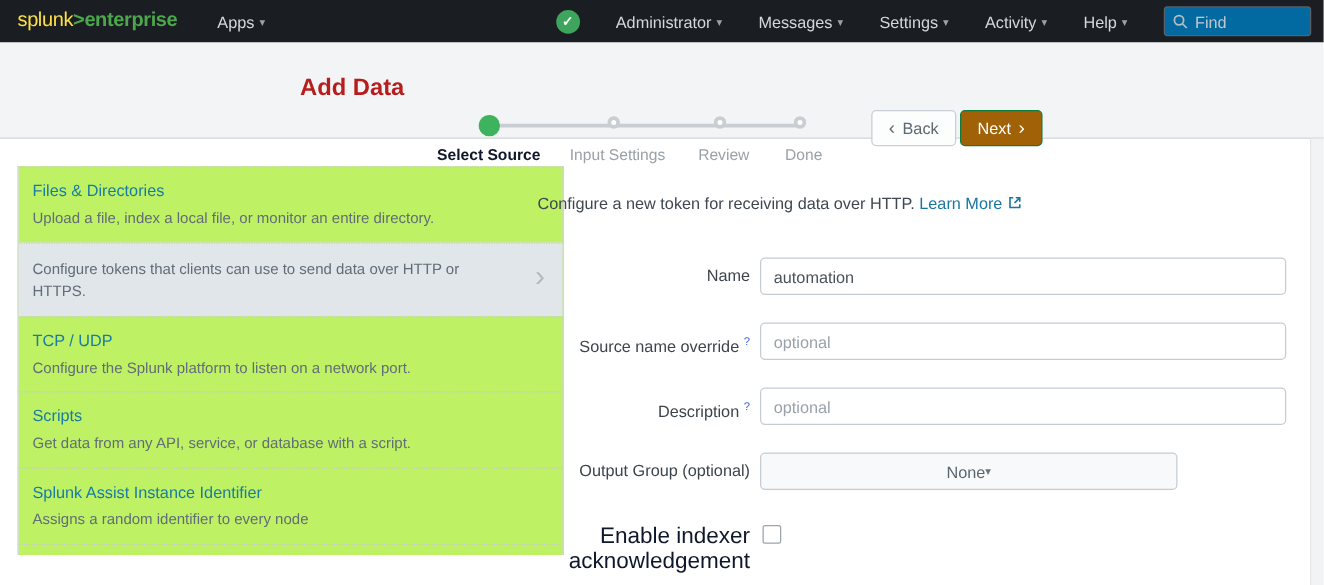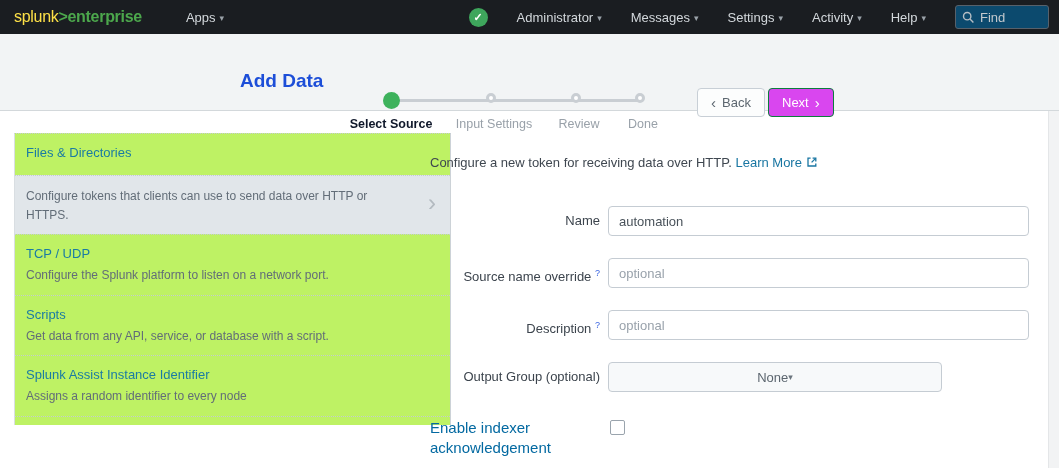--- a/index.html
+++ b/index.html
@@ -8,46 +8,46 @@
 
   
   .topbar { position:absolute; left:0; top:0; width:1059px; height:34px; background:#1a1d21;
             display:flex; align-items:center; justify-content:space-between; }
   .tb-left { display:flex; align-items:center; }
   .logo { margin-left:14px; font-size:16px; letter-spacing:-0.3px; white-space:nowrap; cursor:pointer; }
   .logo .brand { color:#fde047; font-weight:400; }
   .logo .prod  { color:#4ca74c; font-weight:600; }
   .tb-menu { color:#d3d8dc; font-size:13px; cursor:pointer; white-space:nowrap; }
   .tb-menu .caret { font-size:9px; color:#9aa2a9; margin-left:4px; vertical-align:1px; }
-  .apps { margin-left:44px; }
+  .apps { margin-left:32px; }
   .tb-right { display:flex; align-items:center; gap:29px; margin-right:10px; }
   .status-circle { width:19px; height:19px; border-radius:50%; background:#3ea65c; color:#fff;
                    display:flex; align-items:center; justify-content:center; font-size:11px; font-weight:700; cursor:pointer; }
-  .findbox { width:94px; height:24px; background:#0c4a6e; border:1px solid #57616b; border-radius:3px;
+  .findbox { width:118px; height:24px; background:#0369a1; border:1px solid #57616b; border-radius:3px;
              display:flex; align-items:center; padding:0 6px; gap:5px; }
   .findbox input { background:transparent; border:none; outline:none; color:#cfd4d8; font-size:13px; width:80px;
                    font-family:"Liberation Sans", sans-serif; }
   .findbox input::placeholder { color:#c2c8cd; }
 
   
   .header { position:absolute; left:0; top:34px; width:1059px; height:77px; background:#f2f4f5;
             border-bottom:1px solid #d3d8db; }
-  .page-title { position:absolute; left:240px; top:26px; font-size:19px; font-weight:700; color:#1d4ed8;margin-top:10px; }
+  .page-title { position:absolute; left:240px; top:26px; font-size:19px; font-weight:700; color:#b91c1c; }
   .stepper { position:absolute; left:355px; top:41px; width:330px; height:60px; }
   .step-line { position:absolute; left:36px; top:24px; width:252px; height:3px; background:#c9ced3; border-radius:2px; }
   .dot { position:absolute; border-radius:50%; }
   .dot-active { width:17px; height:17px; background:#3eb25c; top:17px; }
   .dot-idle { width:10px; height:10px; background:#ffffff; border:3px solid #c9ced3; top:18px; }
   .step-label { position:absolute; top:42px; transform:translateX(-50%); font-size:12.5px; white-space:nowrap; }
   .step-label.active { color:#0f172a; font-weight:600; }
   .step-label.idle { color:#99a1a9; }
   .btn { position:absolute; top:54px; height:29px; border-radius:4px; font-size:13px; cursor:pointer;
          display:flex; align-items:center; padding:0 13px; gap:6px; }
   .btn-back { left:697px; background:#fcfdfd; border:1px solid #c8cfd6; color:#5d6770; }
-  .btn-next { left:768px; background:#d946ef; border:1px solid #0c7d3e; color:#ffffff; font-weight:500; }
+  .btn-next { left:768px; background:#a16207; border:1px solid #0c7d3e; color:#ffffff; font-weight:500; }
   .btn .chev { font-size:15px; line-height:1; }
 
   
   .sidebar { position:absolute; left:14px; top:133px; width:437px; background:#bef264;
              border-left:1px solid #d9dee2; border-right:1px solid #ccd2d7; border-top:1px dotted #c3cbd1; }
   .src-row { padding:11px 12px 10px 11px; cursor:pointer; position:relative; }
   .src-row + .src-row { border-top:1px dotted #c3cbd1; }
   .src-title { font-size:13px; color:#1a7ba3; margin-bottom:5px; }
   .src-desc { font-size:12px; color:#626d78; line-height:1.55; }
   .src-row.selected { background:#e1e6ea; padding-right:38px; }
@@ -65,21 +65,21 @@
   .f-label sup { color:#3863e0; font-size:9px; cursor:pointer; }
   .f-input { position:absolute; left:178px; width:421px; height:30px; border:1px solid #c5ccd3; border-radius:4px;
              padding:0 10px; font-size:13px; color:#49525a; font-family:"Liberation Sans", sans-serif; outline:none; background:#fff; }
   .f-input::placeholder { color:#99a2ab; }
   .dropdown { position:absolute; left:178px; width:334px; height:30px; border:1px solid #c5ccd3; border-radius:4px;
               background:#f7f9fa; display:flex; align-items:center; justify-content:center; gap:0;
               font-size:13px; color:#5c666f; cursor:pointer; }
   .dropdown .caret { font-size:9px; color:#6b757e; }
   .checkbox { position:absolute; left:180px; width:15px; height:15px; border:1px solid #9aa4ad; border-radius:2px;
               background:#ffffff; cursor:pointer; }
-  .ack-label { position:absolute; left:0; width:170px; text-align:left; font-size:15px; color:#0369a1; line-height:20px; }
+  .ack-label { position:absolute; left:0; width:170px; text-align:right; font-size:18px; color:#0f172a; line-height:20px; }
 
   .scroll-strip { position:absolute; right:0; top:111px; width:11px; height:357px; background:#f2f3f4;
                   border-left:1px solid #e4e6e8; }
 </style>
 </head>
 <body>
 
 <div class="topbar">
   <div class="tb-left">
     <div class="logo"><span class="brand">splunk</span><span class="prod"><span>&gt;</span><span>enterprise</span></span></div>
@@ -127,20 +127,21 @@
   </div>
   <div class="btn btn-next">
     <span>Next</span>
     <span class="chev">›</span>
   </div>
 </div>
 
 <div class="sidebar">
   <div class="src-row">
     <div class="src-title">Files &amp; Directories</div>
+    <div class="src-desc">Upload a file, index a local file, or monitor an entire directory.</div>
   </div>
   <div class="src-row selected">
     <div class="src-desc">Configure tokens that clients can use to send data over HTTP or HTTPS.</div>
     <div class="row-chevron">›</div>
   </div>
   <div class="src-row">
     <div class="src-title">TCP / UDP</div>
     <div class="src-desc">Configure the Splunk platform to listen on a network port.</div>
   </div>
   <div class="src-row">

